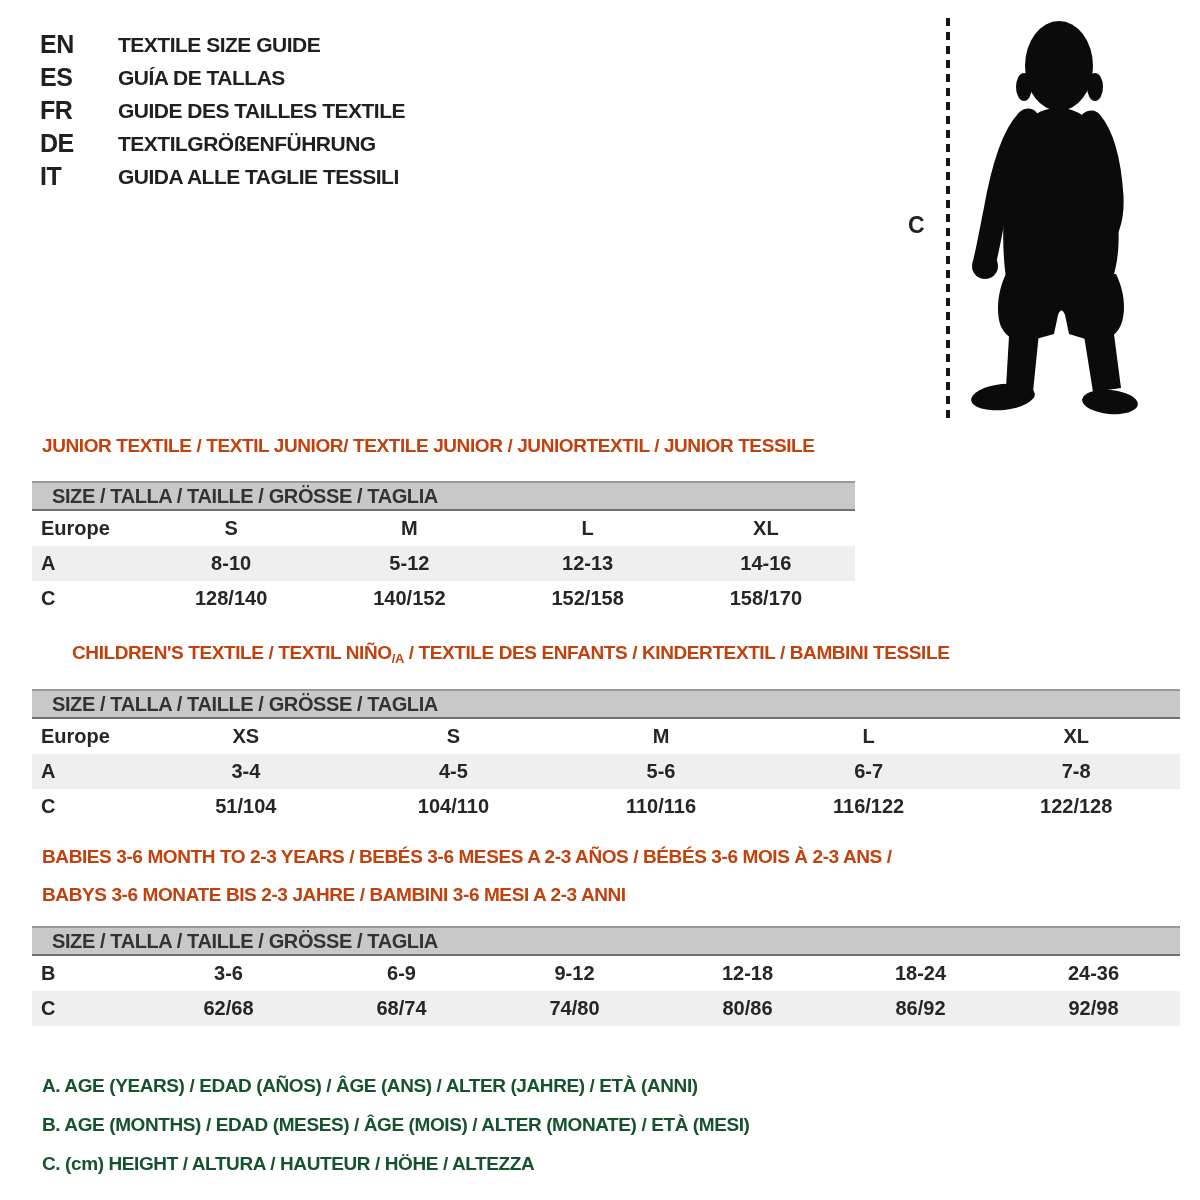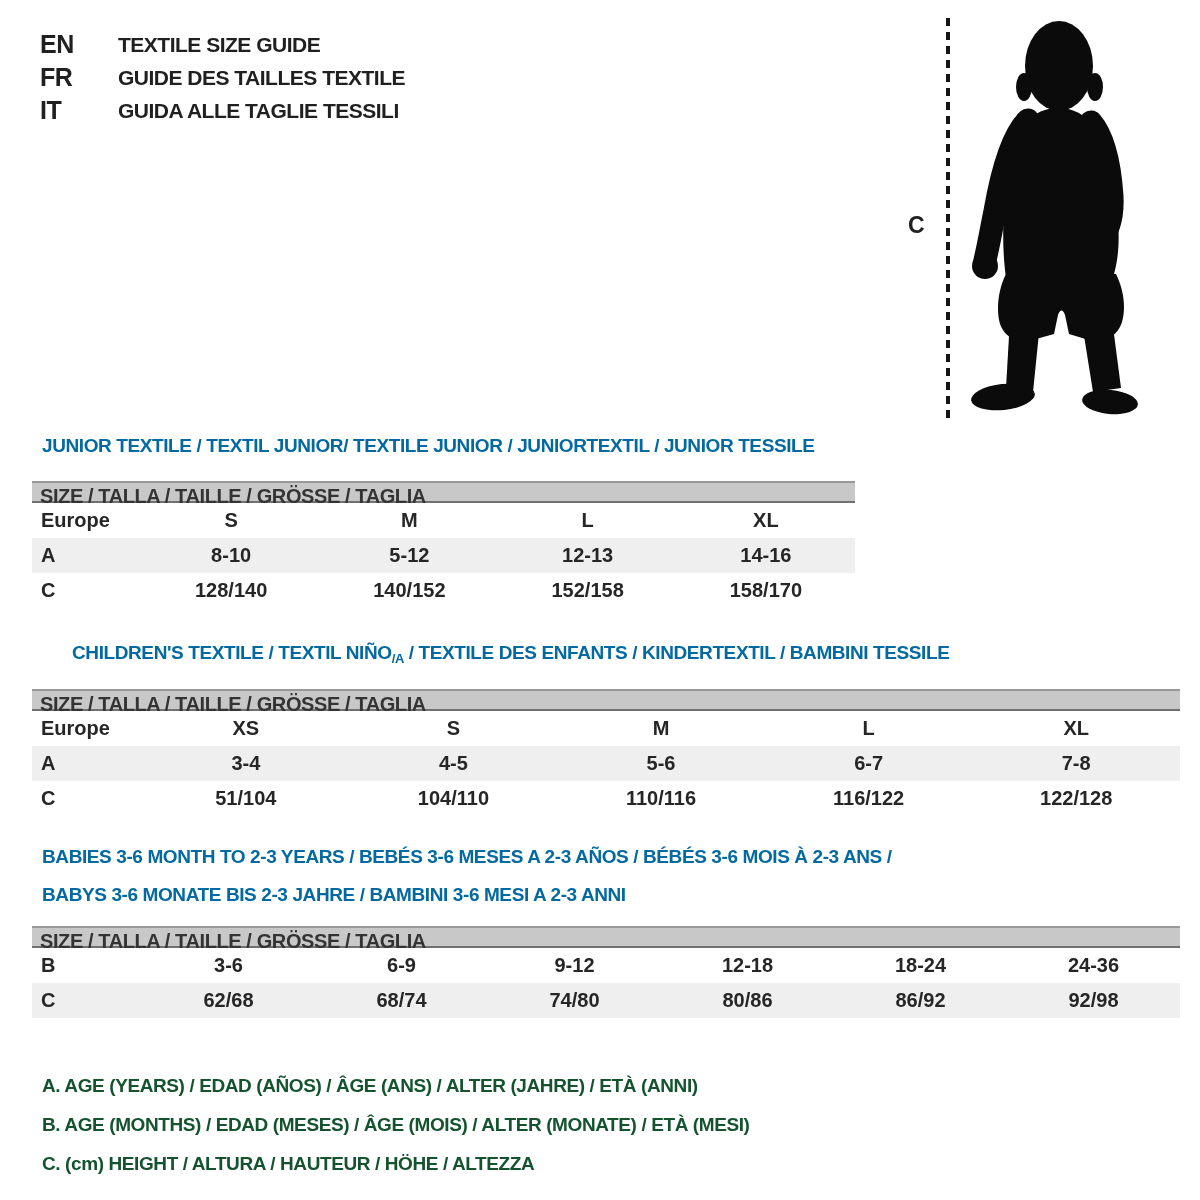--- a/index.html
+++ b/index.html
@@ -21,38 +21,38 @@
   }
   .lang-title { font-weight:bold; font-size:21px; letter-spacing:-0.5px; white-space:nowrap; }
 
   
   .measure-label { left:908px; top:212px; font-weight:bold; font-size:23px; }
   .dash-line { left:944px; top:18px; }
 
   
   .section-title {
     font-weight:bold; font-size:19px; letter-spacing:-0.4px;
-    color:#0369a1; white-space:nowrap;
+    color:#c2410c; white-space:nowrap;
   }
   #junior-title   { left:42px; top:435px; }
   #children-title { left:44px; top:642px;margin-left:28px; }
   #babies-title   { left:42px; top:838px; line-height:38px; }
   .sub-part { font-size:13px; position:relative; top:4px; }
 
   
   .size-table { left:32px; font-weight:bold; font-size:20px; color:#262626; }
   #junior-table   { top:481px; width:823px;  }
   #children-table { top:689px; width:1148px; }
   #babies-table   { top:926px; width:1148px; }
   .t-header {
-    height:22px; line-height:27px;
+    height:30px; line-height:27px;
     background:#c8c8c8;
     border-top:2px solid #999999;
     border-bottom:2px solid #707070;
-    padding-left:8px;
+    padding-left:20px;
     color:#333333; font-size:20px; letter-spacing:-0.4px;
   }
   .t-row { display:flex; align-items:center; height:35px;justify-content:flex-end; }
   .t-row.alt { background:#efefef; }
   .t-label { width:110px; padding-left:9px; }
   .t-cell { flex:1; text-align:center; }
 
   
   .footnotes {
     left:42px; top:1066px;
@@ -62,22 +62,30 @@
 </style>
 </head>
 <body>
 
 <div class="abs lang-block">
   <div class="lang-row">
     <span class="lang-code">EN</span>
     <span class="lang-title">TEXTILE SIZE GUIDE</span>
   </div>
   <div class="lang-row">
+    <span class="lang-code">ES</span>
+    <span class="lang-title">GUÍA DE TALLAS</span>
+  </div>
+  <div class="lang-row">
     <span class="lang-code">FR</span>
     <span class="lang-title">GUIDE DES TAILLES TEXTILE</span>
+  </div>
+  <div class="lang-row">
+    <span class="lang-code">DE</span>
+    <span class="lang-title">TEXTILGRÖßENFÜHRUNG</span>
   </div>
   <div class="lang-row">
     <span class="lang-code">IT</span>
     <span class="lang-title">GUIDA ALLE TAGLIE TESSILI</span>
   </div>
 </div>
 
 <div class="abs measure-label">C</div>
 <svg class="abs dash-line" width="8" height="400" viewBox="0 0 8 400">
   <line x1="4" y1="0" x2="4" y2="400" stroke="#141414" stroke-width="4" stroke-dasharray="8 6"></line>

